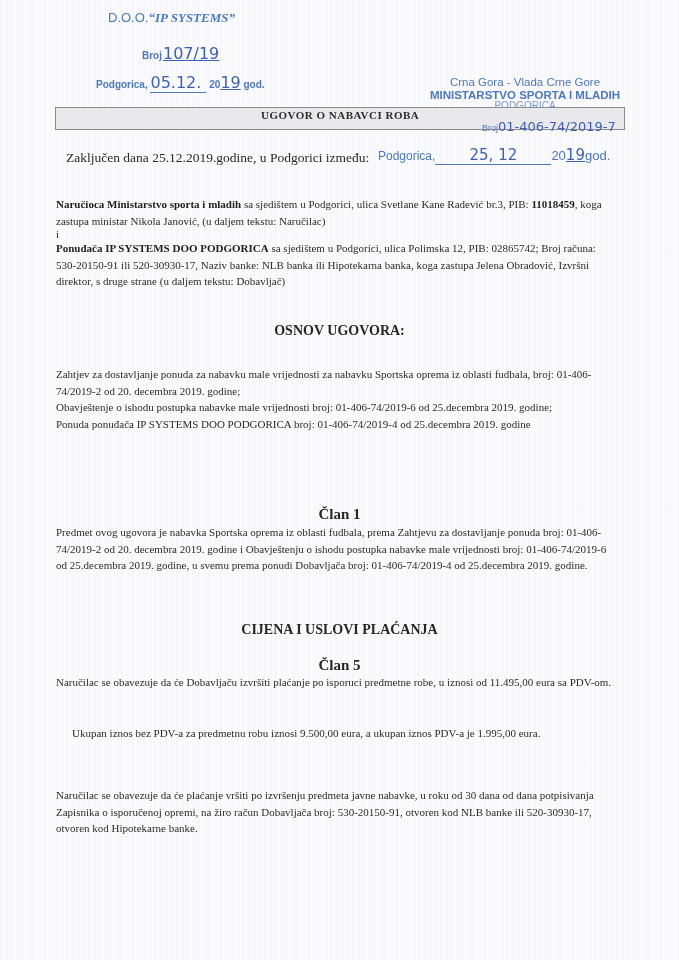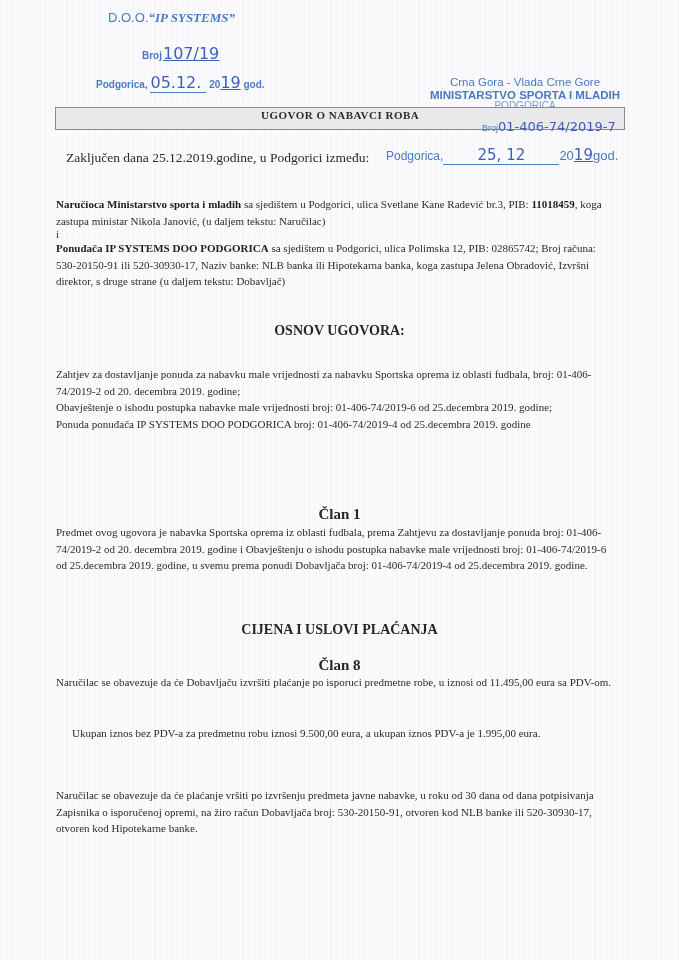--- a/index.html
+++ b/index.html
@@ -43,21 +43,21 @@
     background: #e9e9ec; border: 1px solid #8a8a8e; box-sizing: border-box;
   }
   .title-text {
     position: absolute; left: 205px; top: 1px; font-size: 11px; font-weight: bold;
     letter-spacing: 0.5px; color: #2c2c2c; white-space: nowrap;
   }
   .min-broj { position: absolute; left: 482px; top: 119px; font-size: 9px; white-space: nowrap; }
   .min-broj .hand { font-size: 13px; }
 
   .concluded { position: absolute; left: 66px; top: 150px; font-size: 13.5px; white-space: nowrap; }
-  .min-place { position: absolute; left: 386px; top: 146px; font-size: 12px; white-space: nowrap; }
+  .min-place { position: absolute; left: 378px; top: 146px; font-size: 12px; white-space: nowrap; }
   .min-place .d1 { display: inline-block; width: 116px; border-bottom: 1px solid #4a78c4; text-align: center; }
   .min-place .hand { font-size: 15px; }
   .min-place .god { font-size: 13px; }
 
   .para {
     position: absolute; left: 56px; width: 560px;
     font-size: 11px; line-height: 16.6px; color: #2b2b2b;
   }
   .para b { color: #1e1e1e; }
   .heading {
@@ -120,18 +120,18 @@
     <div>Zahtjev za dostavljanje ponuda za nabavku male vrijednosti za nabavku Sportska oprema iz oblasti fudbala, broj: 01-406-74/2019-2 od 20. decembra 2019. godine;</div>
     <div>Obavještenje o ishodu postupka nabavke male vrijednosti broj: 01-406-74/2019-6 od 25.decembra 2019. godine;</div>
     <div>Ponuda ponuđača IP SYSTEMS DOO PODGORICA broj: 01-406-74/2019-4 od 25.decembra 2019. godine</div>
   </div>
 
   <div class="heading clan" style="top:506px;">Član 1</div>
   <div class="para" style="top:524px;">Predmet ovog ugovora je nabavka Sportska oprema iz oblasti fudbala, prema Zahtjevu za dostavljanje ponuda broj: 01-406-74/2019-2 od 20. decembra 2019. godine i  Obavještenju o ishodu postupka nabavke male vrijednosti broj: 01-406-74/2019-6 od 25.decembra 2019. godine, u svemu prema ponudi Dobavljača broj: 01-406-74/2019-4 od 25.decembra 2019. godine.</div>
 
   <div class="heading" style="top:622px;">CIJENA I USLOVI PLAĆANJA</div>
 
-  <div class="heading clan" style="top:657px;">Član 8</div>
+  <div class="heading clan" style="top:657px;">Član 5</div>
   <div class="para" style="top:674px;">Naručilac se obavezuje da će Dobavljaču izvršiti plaćanje po isporuci predmetne robe, u iznosi od 11.495,00 eura sa PDV-om.</div>
   <div class="para" style="top:725px;margin-left:16px;">Ukupan iznos bez PDV-a za predmetnu robu iznosi 9.500,00 eura, a ukupan iznos PDV-a je 1.995,00 eura.</div>
   <div class="para" style="top:787px;">Naručilac se obavezuje da će plaćanje vršiti po izvršenju predmeta javne nabavke, u roku od 30 dana od dana potpisivanja Zapisnika o isporučenoj opremi, na žiro račun Dobavljača broj: 530-20150-91, otvoren kod NLB banke ili 520-30930-17, otvoren kod Hipotekarne banke.</div>
 
 </div>
 
 </body></html>

